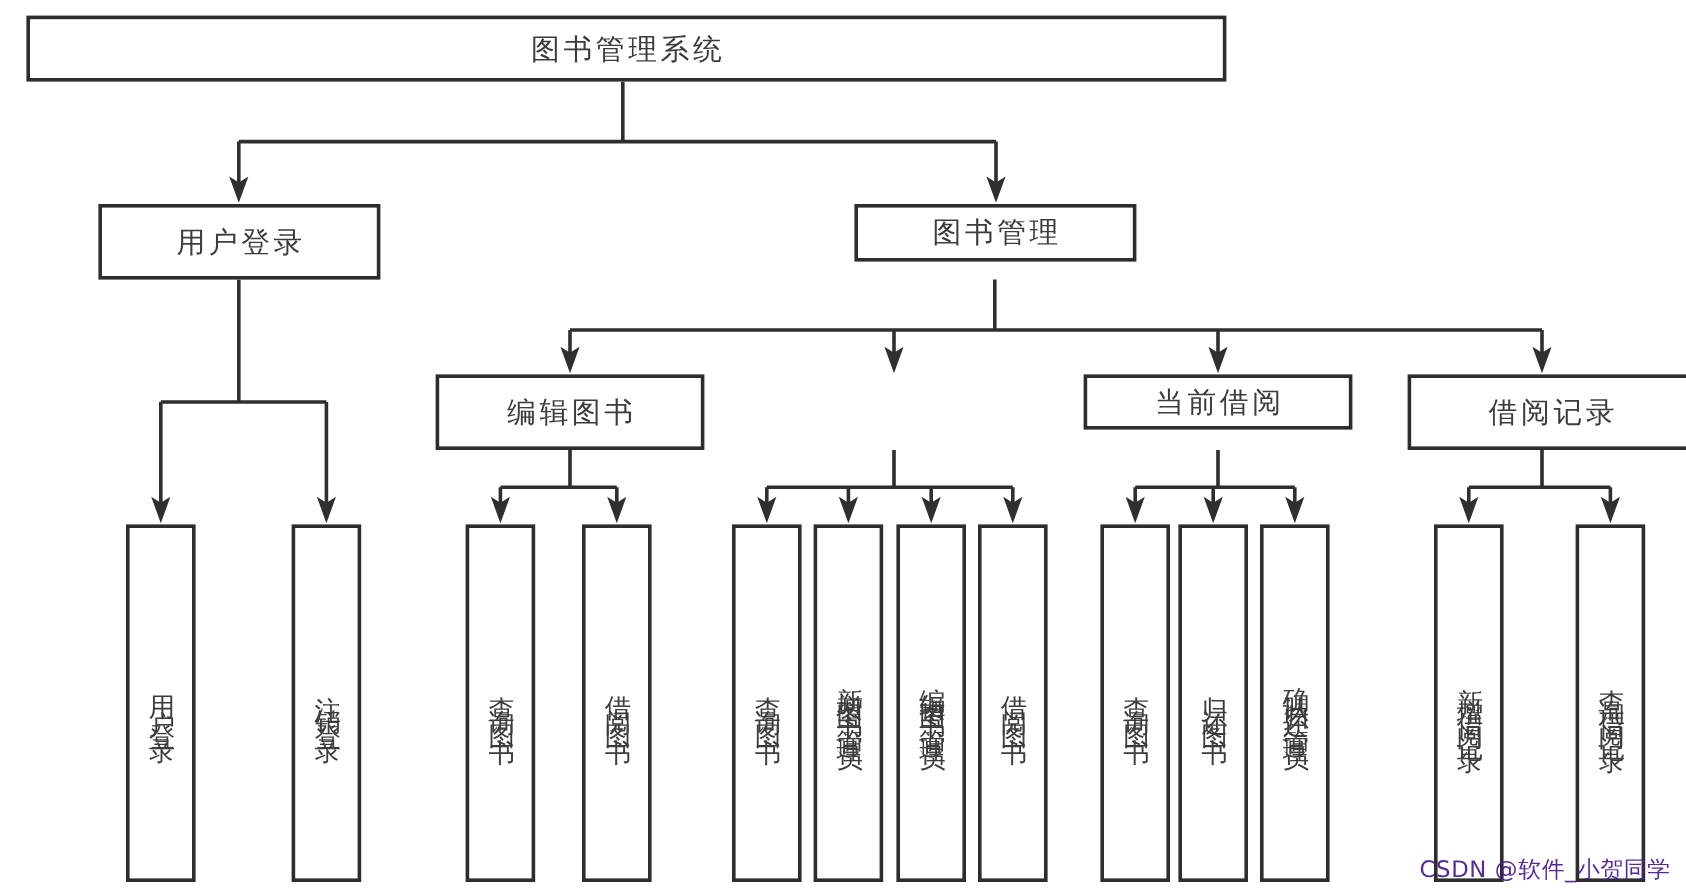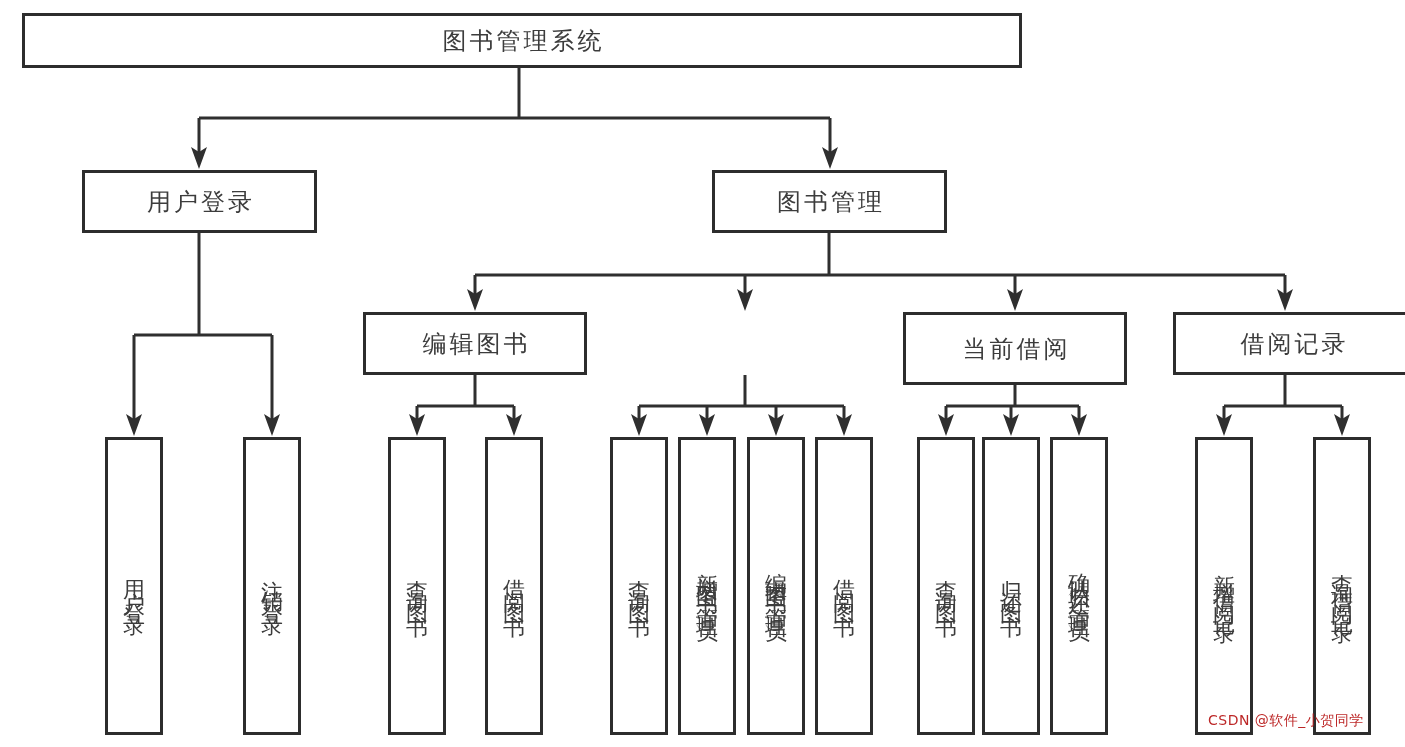--- a/index.html
+++ b/index.html
@@ -28,24 +28,24 @@
     writing-mode:vertical-rl;
     text-orientation:mixed;
     font-size:22px;
     letter-spacing:12px;
     line-height:1;
   }
   .v.med .label{letter-spacing:10px;}
   .v.long .label{letter-spacing:7px;}
   .watermark{
     position:absolute;
-    left:1208px;top:712px;
-    font-size:14px;
+    left:1183px;top:712px;
+    font-size:19px;
     letter-spacing:0.5px;
-    color:#b91c1c;
+    color:#4c1d95;
     opacity:0.95;
     white-space:nowrap;
     z-index:5;
   }
 </style>
 </head>
 <body>
 
 <div class="canvas">
 
@@ -84,28 +84,28 @@
     </g>
   </svg>
 
   <div class="node h" style="left:22px;top:13px;width:1000px;height:55px">
     <span class="label">图书管理系统</span>
   </div>
 
   <div class="node h" style="left:82px;top:170px;width:235px;height:63px">
     <span class="label">用户登录</span>
   </div>
-  <div class="node h" style="left:712px;top:170px;width:235px;height:63px">
+  <div class="node h" style="left:712px;top:170px;width:235px;height:48px">
     <span class="label">图书管理</span>
   </div>
 
   <div class="node h" style="left:363px;top:312px;width:224px;height:63px">
     <span class="label">编辑图书</span>
   </div>
-  <div class="node h" style="left:903px;top:312px;width:224px;height:73px">
+  <div class="node h" style="left:903px;top:312px;width:224px;height:46px">
     <span class="label">当前借阅</span>
   </div>
   <div class="node h" style="left:1173px;top:312px;width:240px;height:63px">
     <span class="label">借阅记录</span>
   </div>
 
   <div class="node v" style="left:105px;top:437px;width:58px;height:298px">
     <span class="label">用户登录</span>
   </div>
   <div class="node v" style="left:243px;top:437px;width:58px;height:298px">

